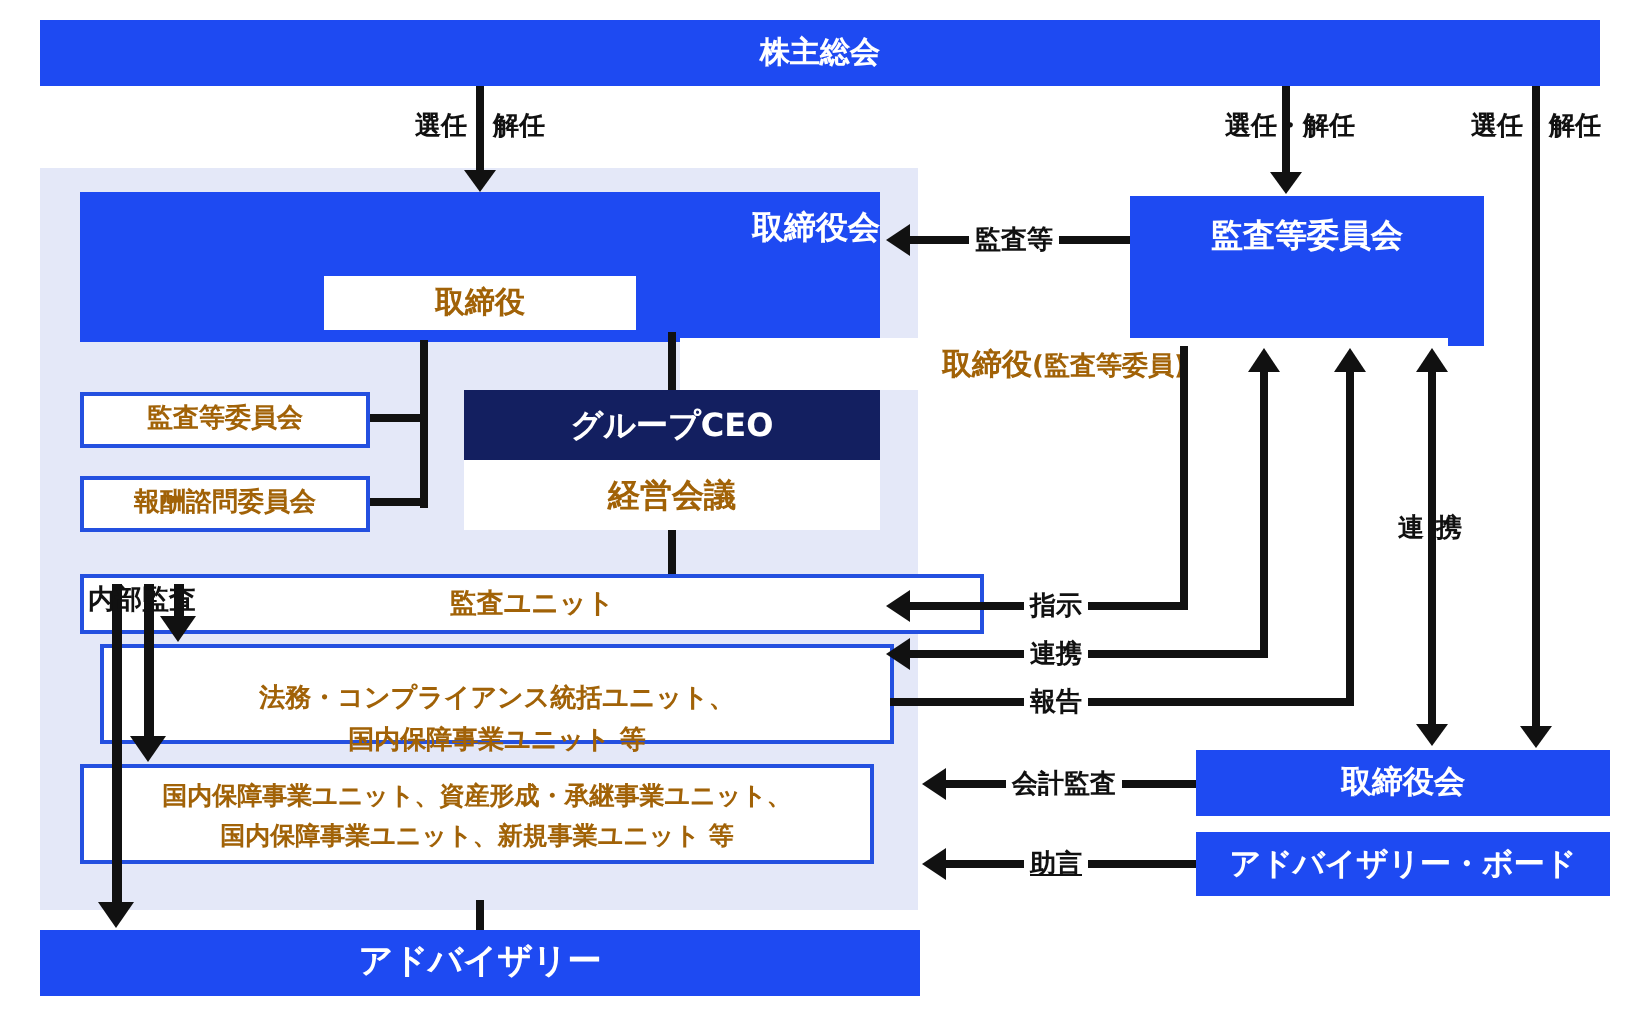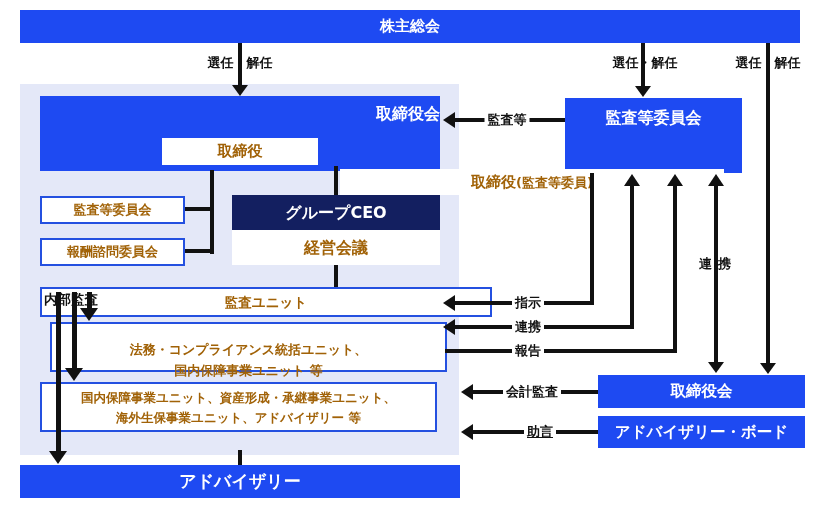--- a/index.html
+++ b/index.html
@@ -51,21 +51,21 @@
   <div class="abs whitebox bordered" style="left:40px;top:287px;width:452px;height:30px;line-height:26px;font-size:13.5px;">監査ユニット</div>
   <div class="abs" style="left:44px;top:291px;font-size:13.5px;font-weight:bold;color:#111;z-index:5;">内部監査</div>
 
   <div class="abs whitebox bordered" style="left:40px;top:322px;width:397px;height:50px;font-size:13px;padding-top:15px;margin-left:10px;">
     <div style="line-height:21px;">法務・コンプライアンス統括ユニット、</div>
     <div style="line-height:21px;">国内保障事業ユニット 等</div>
   </div>
 
   <div class="abs whitebox bordered" style="left:40px;top:382px;width:397px;height:50px;font-size:12.5px;padding-top:4px;">
     <div style="line-height:20px;">国内保障事業ユニット、資産形成・承継事業ユニット、</div>
-    <div style="line-height:20px;">海外生保事業ユニット、アドバイザリー 等</div>
+    <div style="line-height:20px;">国内保障事業ユニット、新規事業ユニット 等</div>
   </div>
 
   <div class="abs bluebar" style="left:20px;top:465px;width:440px;height:33px;line-height:33px;font-size:17px;">アドバイザリー</div>
 
   <div class="abs bluebar" style="left:598px;top:375px;width:207px;height:33px;line-height:33px;font-size:15.5px;">取締役会</div>
   <div class="abs bluebar" style="left:598px;top:416px;width:207px;height:32px;line-height:32px;font-size:15.5px;">アドバイザリー・ボード</div>
 
   <div class="abs vline" style="left:238px;top:43px;width:4px;height:44px;"></div>
   <div class="ah ah-down" style="left:232px;top:85px;"></div>
   <div class="lbl" style="left:240px;top:63px;">選任・解任</div>
@@ -118,15 +118,15 @@
   <div class="abs vline" style="left:714px;top:186px;width:4px;height:176px;"></div>
   <div class="ah ah-down" style="left:708px;top:362px;"></div>
   <div class="lbl" style="left:718px;top:264px;letter-spacing:6px;">連携</div>
 
   <div class="abs hline" style="left:473px;top:390px;width:125px;height:4px;"></div>
   <div class="ah ah-left" style="left:461px;top:384px;"></div>
   <div class="lbl bgw" style="left:532px;top:392px;">会計監査</div>
 
   <div class="abs hline" style="left:473px;top:430px;width:125px;height:4px;"></div>
   <div class="ah ah-left" style="left:461px;top:424px;"></div>
-  <div class="lbl bgw" style="left:540px;top:432px;text-decoration:underline;">助言</div>
+  <div class="lbl bgw" style="left:528px;top:432px;text-decoration:underline;">助言</div>
 
 </div>
 
 </body></html>

